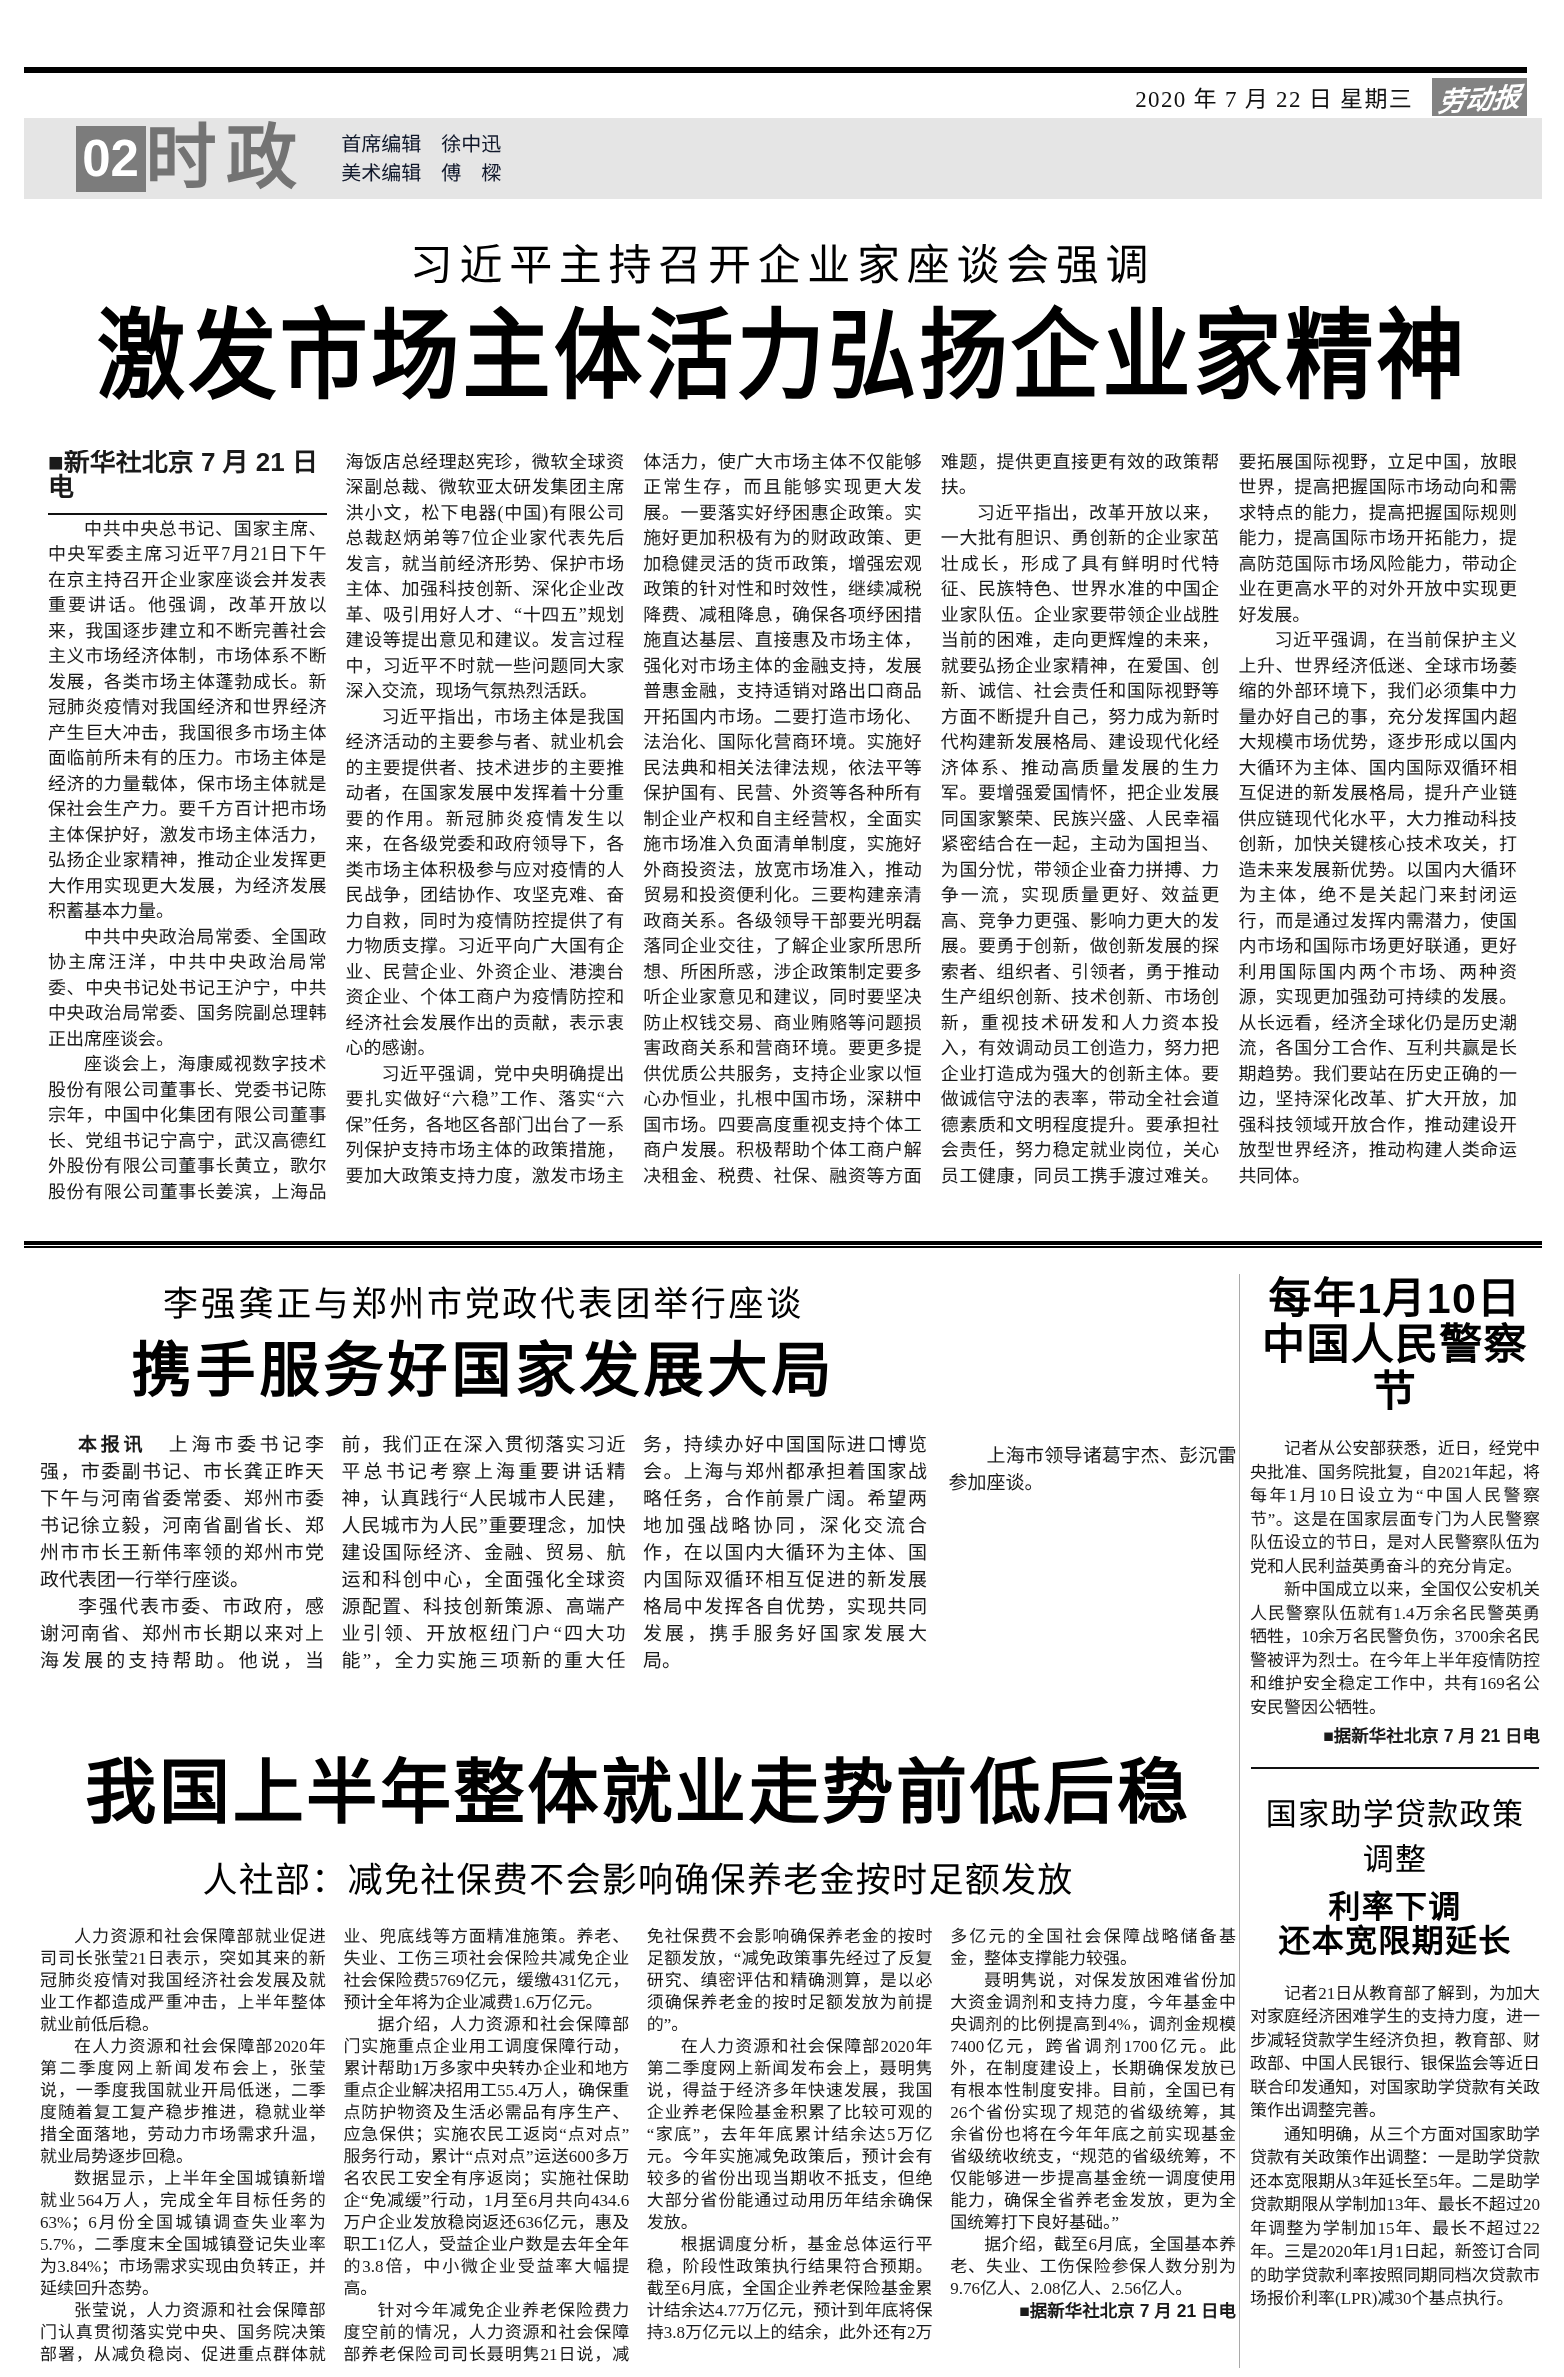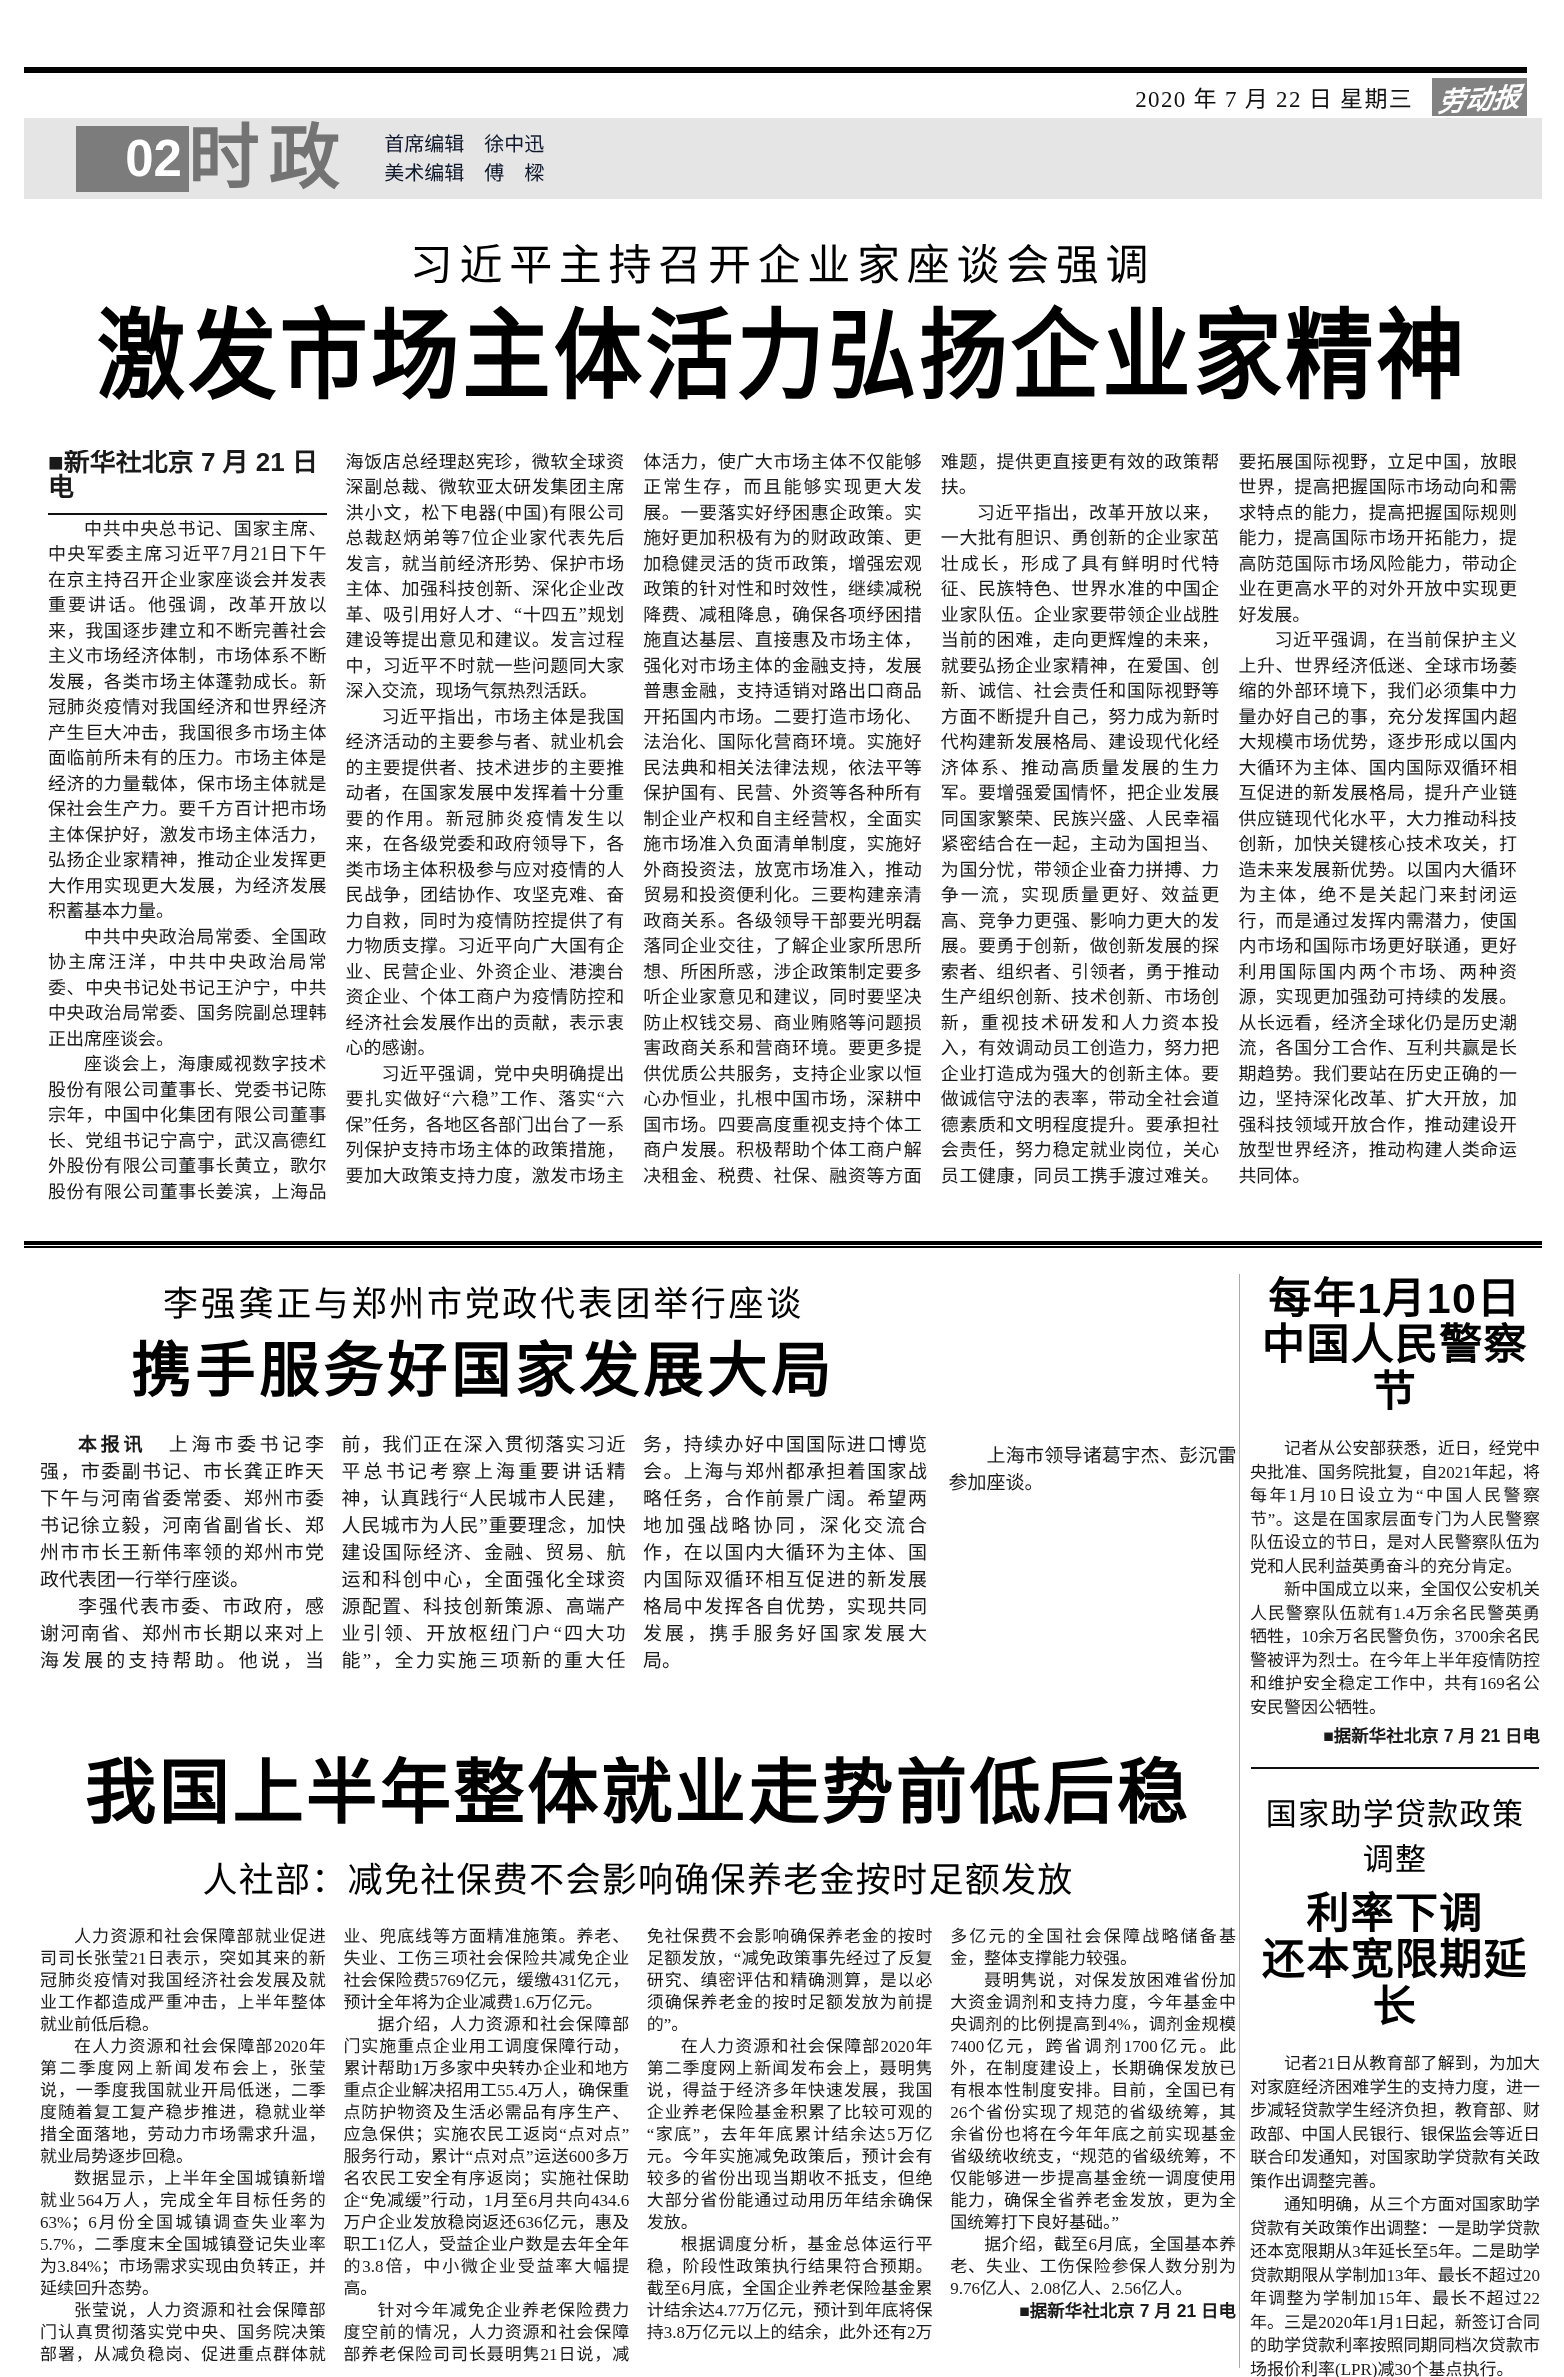--- a/index.html
+++ b/index.html
@@ -9,21 +9,21 @@
     overflow:hidden;
   }
   
   .rule-top{position:absolute;left:23.5px;top:67px;width:1503px;height:6px;background:#000;}
   .date-row{position:absolute;top:78px;right:38px;display:flex;align-items:center;gap:19px;}
   .date-text{font-size:23px;letter-spacing:1.3px;color:#111;}
   .masthead-box{width:95px;height:38px;background:#828282;display:flex;align-items:center;justify-content:center;}
   .masthead-text{color:#fff;font-size:27px;font-weight:bold;font-style:italic;transform:skewX(-10deg) rotate(-4deg);font-family:"Liberation Serif",serif;}
   .section-band{position:absolute;left:23.5px;top:118px;width:1518px;height:81px;background:#e5e5e5;display:flex;align-items:center;}
   .page-badge{width:70px;height:66px;background:#7c7c7c;color:#fff;display:flex;align-items:center;justify-content:center;
-    font-family:"Liberation Sans","DejaVu Sans",sans-serif;font-size:51px;font-weight:bold;margin-left:52px;padding-left:43px;}
+    font-family:"Liberation Sans","DejaVu Sans",sans-serif;font-size:51px;font-weight:bold;margin-left:52px;}
   .section-title{font-size:71px;font-weight:bold;color:#737373;letter-spacing:9.4px;line-height:1;}
   .editor-credits{margin-left:35px;font-size:20px;color:#0f172a;line-height:1.45;font-family:"Liberation Sans","DejaVu Sans",sans-serif;}
   
   .kicker{text-align:center;font-weight:normal;color:#000;}
   .headline{text-align:center;font-family:"Liberation Sans","DejaVu Sans",sans-serif;font-weight:900;color:#000;line-height:1.08;}
   .body-cols p{margin:0;text-indent:2em;text-align:justify;}
   .body-cols{overflow:hidden;}
   .attr{font-weight:bold;text-align:right;font-family:"Liberation Sans","DejaVu Sans",sans-serif;}
   
   .lead-article{position:absolute;left:48px;top:230px;width:1469px;}
@@ -43,21 +43,21 @@
   .meeting-right{padding-top:167px;font-size:19px;line-height:27px;}
   .meeting-right p{margin:0;text-indent:2em;text-align:justify;}
   
   .right-rail{position:absolute;left:1250px;top:1275px;width:290px;}
   .police-headline{font-size:43px;letter-spacing:1.3px;}
   .rail-body{margin-top:23px;font-size:17px;line-height:23.5px;}
   .rail-body p{margin:0;text-indent:2em;text-align:justify;}
   .rail-attr{font-size:17.5px;margin-top:2.7px;}
   .rail-divider{border-top:2px solid #111;margin:20px 1.3px 20px 1.3px;}
   .loan-kicker{font-size:31px;letter-spacing:1.3px;}
-  .loan-headline{font-size:43px;letter-spacing:1.3px;margin-top:10.7px;}
+  .loan-headline{font-size:32px;letter-spacing:1.3px;margin-top:10.7px;}
   
   .employment-article{position:absolute;left:40px;top:1755px;width:1196px;}
   .employment-headline{font-size:71px;letter-spacing:2.7px;}
   .employment-subtitle{text-align:center;font-size:35px;margin-top:19px;letter-spacing:1.3px;color:#000;}
   .employment-body{margin-top:24px;height:464px;columns:4;column-gap:17.5px;font-size:17px;line-height:22px;}
   .employment-body .attr{font-size:17.5px;}
   b[data-part="lead"]{font-family:"Liberation Sans","DejaVu Sans",sans-serif;}
 </style>
 </head>
 <body>

